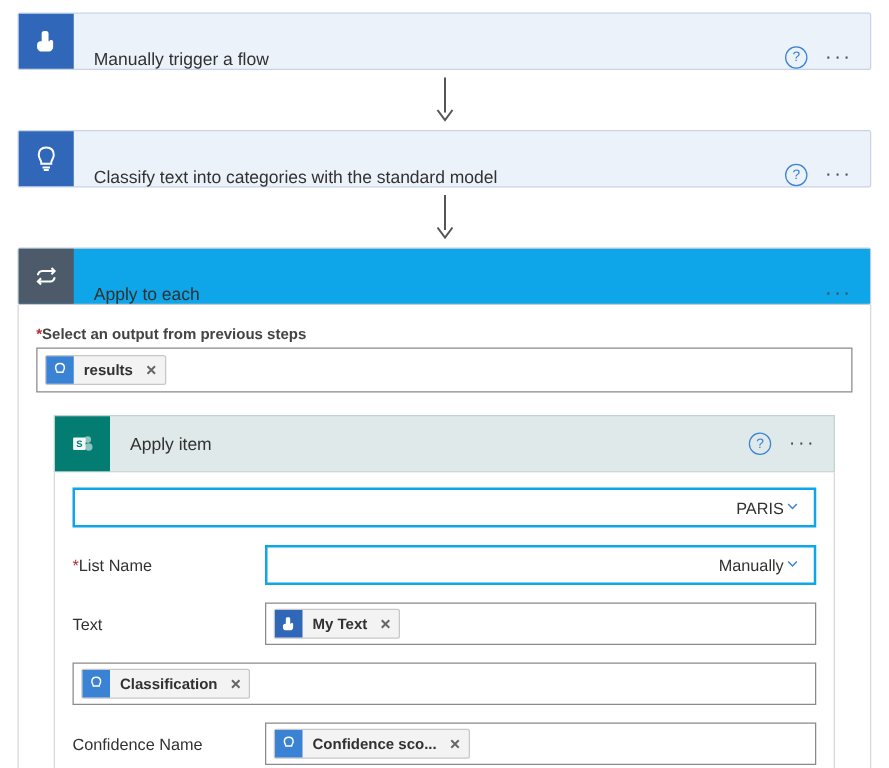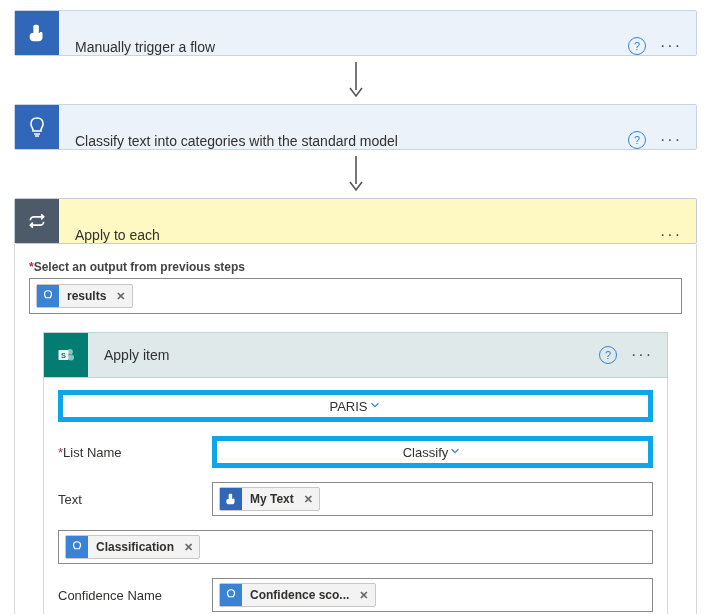--- a/index.html
+++ b/index.html
@@ -132,25 +132,25 @@
     width: 142px;
     font-size: 13px;
     color: #323130;
     flex-shrink: 0;
   }
   .form-control {
     flex: 1;
     position: relative;
   }
   .select {
-    border: 5px solid #0ea5e9;
+    border: 2px solid #0ea5e9;
     height: 32px;
     display: flex;
     align-items: center;
-    justify-content: center;
+    justify-content: flex-end;
     padding: 0 10px;
     font-size: 13px;
     background: #fff;
     cursor: pointer;
   }
   .chev { color: #3a82d4; }
   .token-input {
     border: 1px solid #8a8a8a;
     min-height: 34px;
     padding: 4px 6px;
@@ -197,21 +197,21 @@
 </div>
 
 <div class="arrow-row">
   <svg width="22" height="40">
       <line x1="11" y1="2" x2="11" y2="30" stroke="#555" stroke-width="1.6"></line>
       <path d="M5 28 L11 36 L17 28" fill="none" stroke="#555" stroke-width="1.6"></path>
     </svg>
 </div>
 
 <div>
-  <div class="step-card" style="background:#fef9c3;border-color:#c7ccd4;">
+  <div class="step-card" style="background:#0ea5e9;border-color:#c7ccd4;">
     <div class="step-icon gray">
       <svg width="20" height="20" viewBox="0 0 24 24">
           <path fill="none" stroke="#fff" stroke-width="2" d="M17 4l3 3-3 3M20 7H8c-2 0-4 2-4 4M7 20l-3-3 3-3M4 17h12c2 0 4-2 4-4"></path>
         </svg>
     </div>
     <div class="step-title">Apply to each</div>
     <div class="step-actions">
       <div class="more-icon">···</div>
     </div>
   </div>
@@ -261,21 +261,21 @@
             </div>
           </div>
         </div>
 
         <div class="form-row">
           <div class="form-label">
             <span class="req">*</span><span>List Name</span>
           </div>
           <div class="form-control">
             <div class="select">
-              <span>Classify</span>
+              <span>Manually</span>
               <span class="chev"><svg width="14" height="14" viewBox="0 0 24 24">
                     <path fill="none" stroke="#3a82d4" stroke-width="2" d="M6 9l6 6 6-6"></path>
                   </svg></span>
             </div>
           </div>
         </div>
 
         <div class="form-row">
           <div class="form-label">Text</div>
           <div class="form-control">

